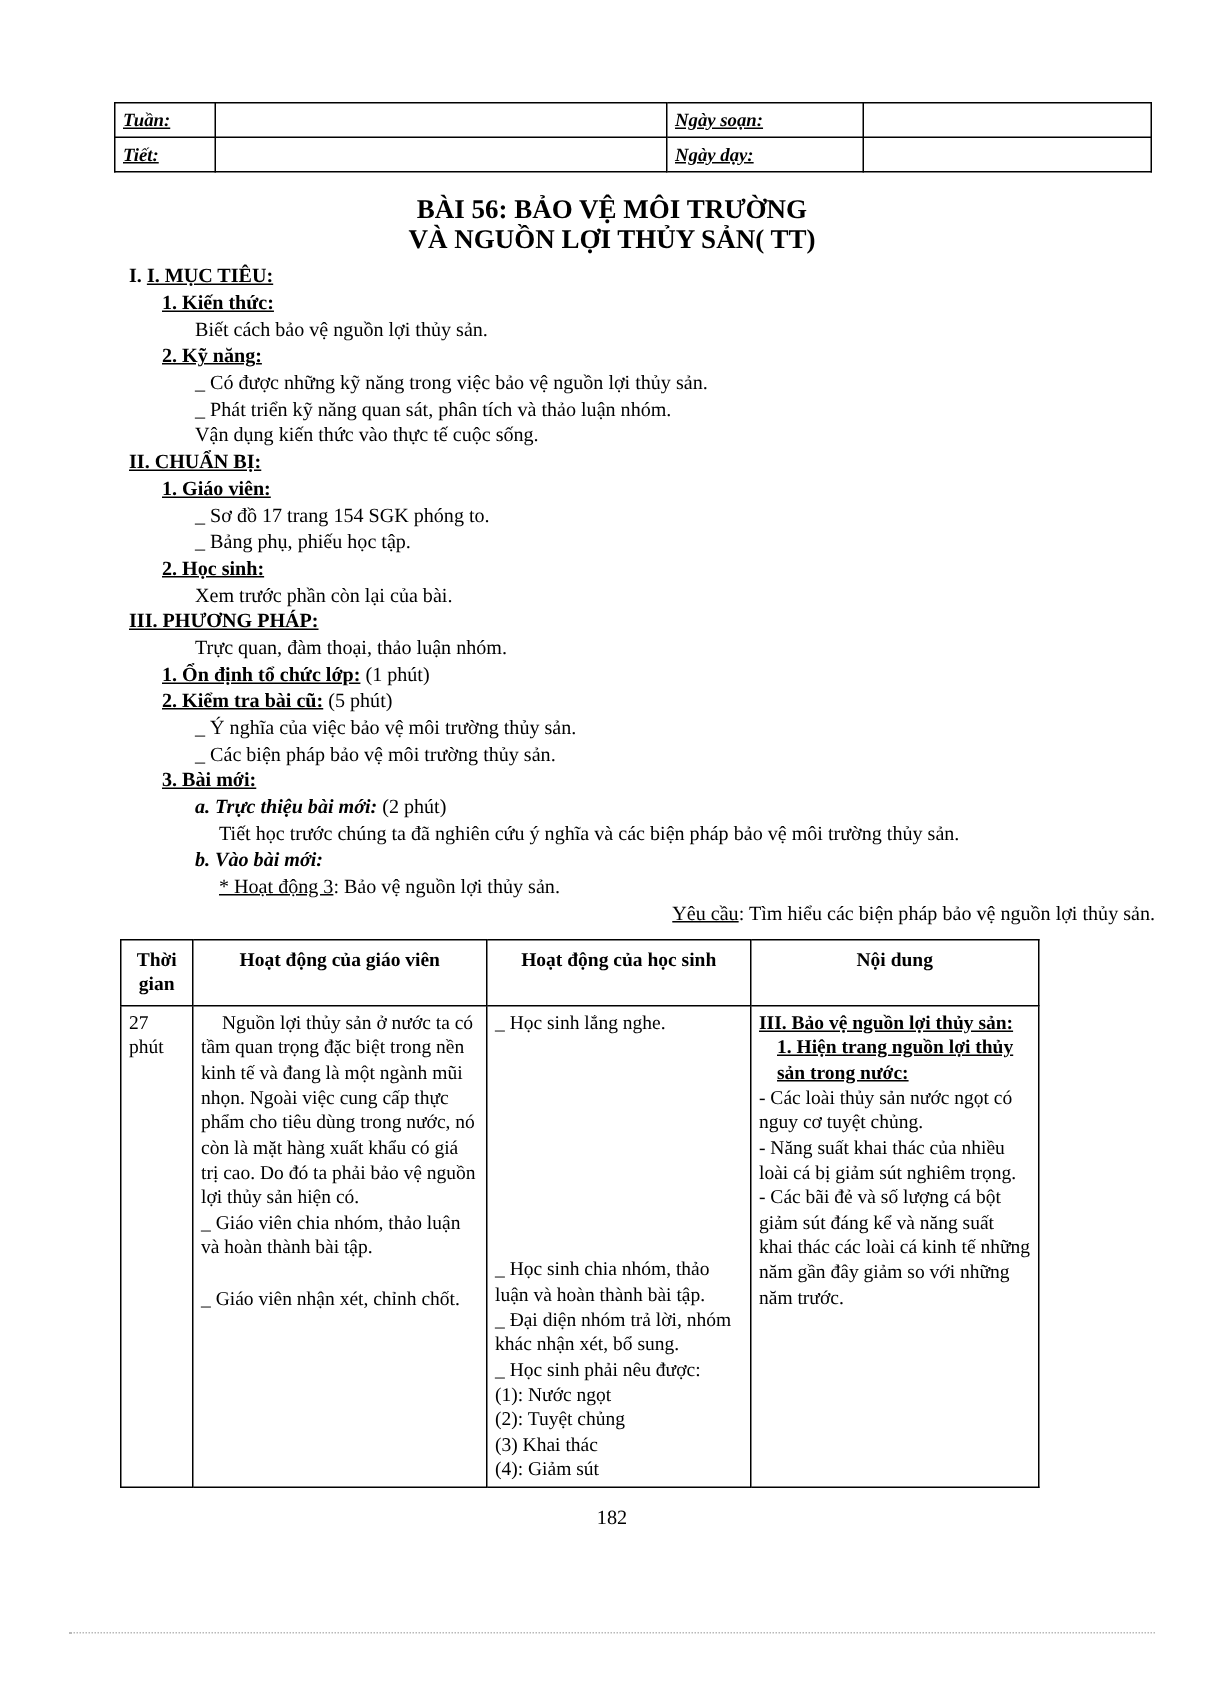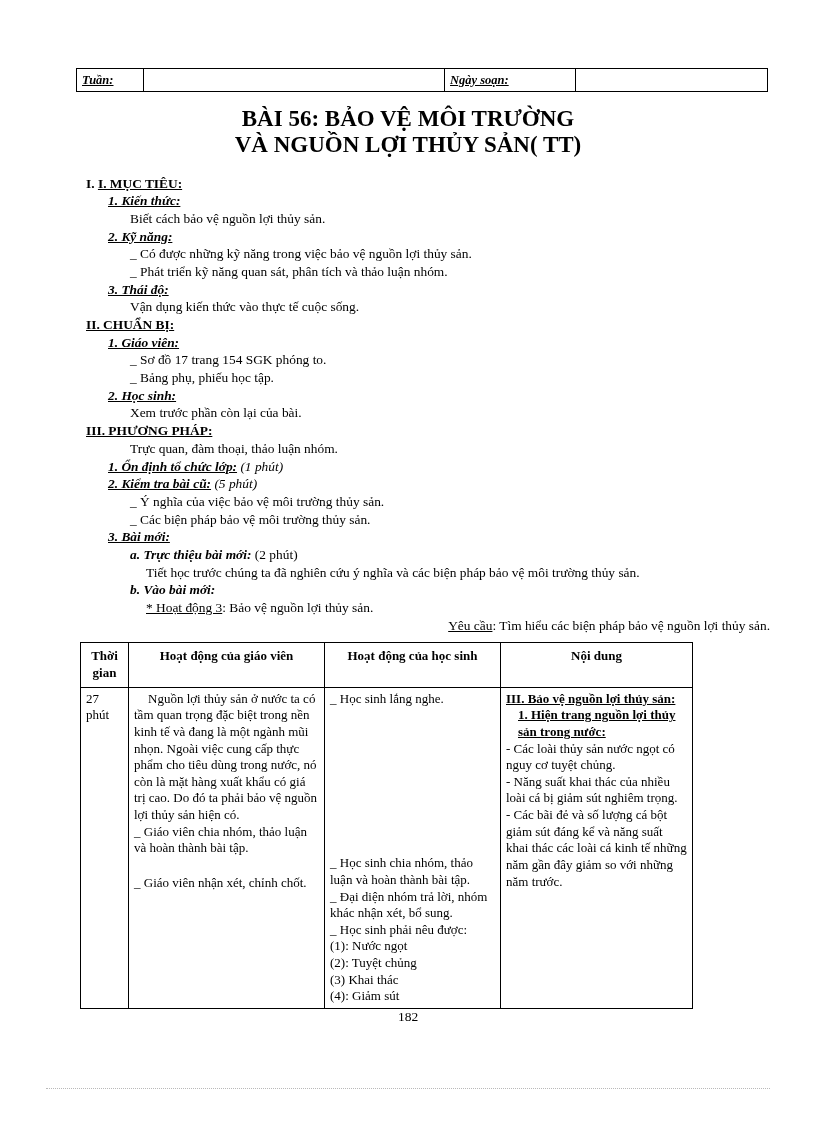--- a/index.html
+++ b/index.html
@@ -46,32 +46,32 @@
   td.hdr-label2 {
     width: 120px;
     font-weight: bold;
     font-style: italic;
     text-decoration: underline;
   }
   
   .title {
     text-align: center;
     font-weight: bold;
-    font-size: 23px;
+    font-size: 18px;
     line-height: 1.12;
     margin-top: 14px;
   }
   
   .body-text {
     font-size: 13.4px;
     line-height: 1.32;
-    margin-top: 17px;
+    margin-top: 6px;
   }
   .lvl1 { margin-left: 40px; }
-  .lvl2 { margin-left: 62px; font-style: italic; }
+  .lvl2 { margin-left: 62px; }
   .lvl3 { margin-left: 84px; }
   .lvl4 { margin-left: 100px; }
   .flow  { margin-left: 0px; }
   .b { font-weight: bold; }
   .u { text-decoration: underline; }
   .bu { font-weight: bold; text-decoration: underline; }
   .i { font-style: italic; }
   
   table.main-table {
     border-collapse: collapse;
@@ -95,21 +95,21 @@
   }
   col.c1 { width: 48px; }
   col.c2 { width: 196px; }
   col.c3 { width: 176px; }
   col.c4 { width: 192px; }
   .cell-p { margin: 0 0 0 0; }
   .cell-p.ind { text-indent: 14px; }
   .page-number {
     text-align: center;
     font-size: 13.5px;
-    margin-top: 0;
+    margin-top: 12px;
   }
   .footer-rule {
     position: absolute;
     left: 46px;
     right: 46px;
     bottom: 34px;
     border-top: 1px dotted #b9b9b9;
   }
 </style>
 </head>
@@ -118,20 +118,26 @@
 <div class="page">
 
   <table class="header-table">
     <tbody>
         <tr>
       <td class="hdr-label">Tuần:</td>
       <td class="hdr-blank"></td>
       <td class="hdr-label2">Ngày soạn:</td>
       <td></td>
     </tr>
+    <tr>
+      <td class="hdr-label">Tiết:</td>
+      <td class="hdr-blank"></td>
+      <td class="hdr-label2">Ngày dạy:</td>
+      <td></td>
+    </tr>
   </tbody>
     </table>
 
   <div class="title">
     <div>BÀI 56: BẢO VỆ MÔI TRƯỜNG</div>
     <div>VÀ NGUỒN LỢI THỦY SẢN( TT)</div>
   </div>
 
   <div class="body-text">
 
@@ -142,23 +148,20 @@
       <span class="bu">1. Kiến thức:</span>
     </div>
     <div class="lvl3">Biết cách bảo vệ nguồn lợi thủy sản.</div>
 
     <div class="lvl2">
       <span class="bu">2. Kỹ năng:</span>
     </div>
     <div class="lvl3">_ Có được những kỹ năng trong việc bảo vệ nguồn lợi thủy sản.</div>
     <div class="lvl3">_ Phát triển kỹ năng quan sát, phân tích và thảo luận nhóm.</div>
 
-    <div class="lvl2">
-      <span class="bu">3. Thái độ:</span>
-    </div>
     <div class="lvl3">Vận dụng kiến thức vào thực tế cuộc sống.</div>
 
     <div class="lvl1">
       <span class="bu">II. CHUẨN BỊ:</span>
     </div>
     <div class="lvl2">
       <span class="bu">1. Giáo viên:</span>
     </div>
     <div class="lvl3">_ Sơ đồ 17 trang 154 SGK phóng to.</div>
     <div class="lvl3">_ Bảng phụ, phiếu học tập.</div>

